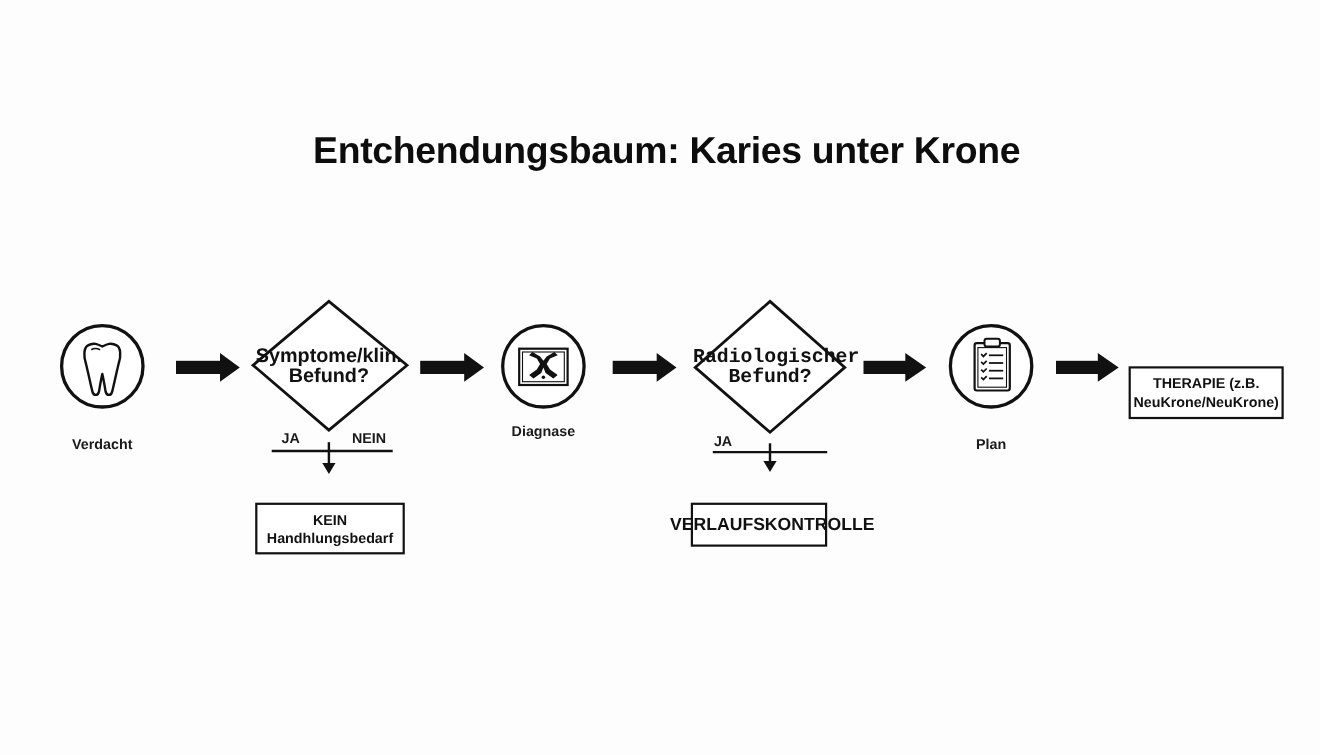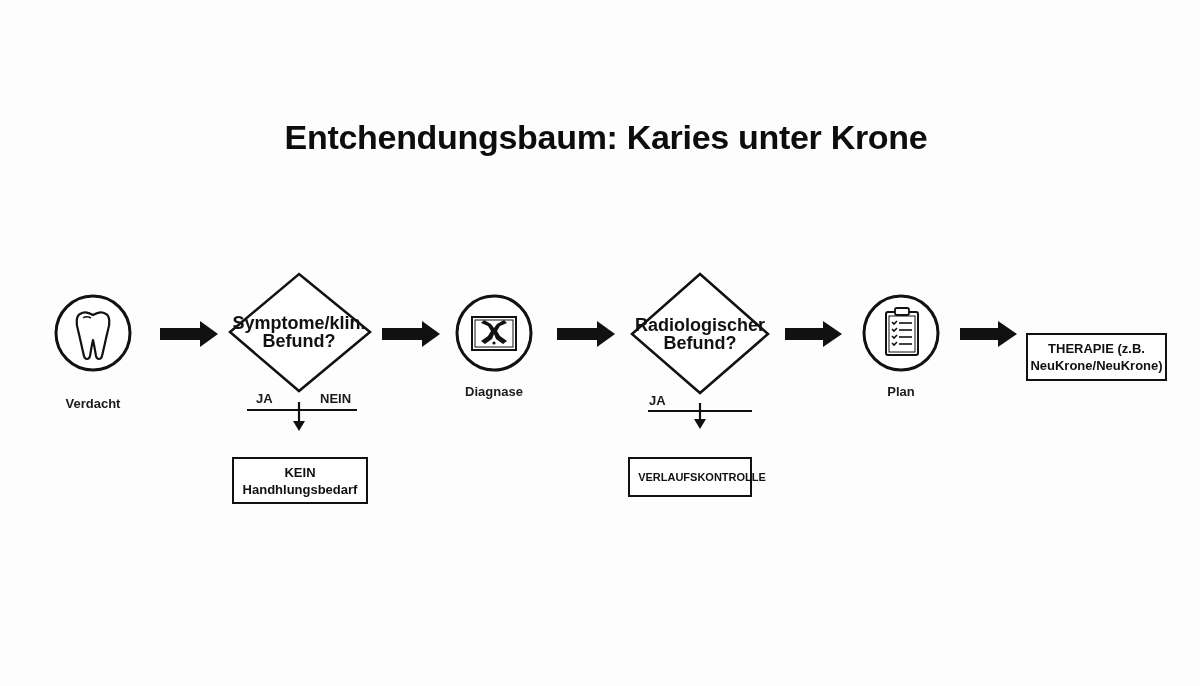--- a/index.html
+++ b/index.html
@@ -120,38 +120,38 @@
   </g>
 
   <g>
     <rect x="960" y="328" width="40" height="12" fill="#111"></rect>
     <polygon points="998,321 1017,334 998,347" fill="#111"></polygon>
   </g>
 </svg>
 
 <div class="lbl" style="left:53px; top:384px; width:80px;margin-top:12px;">Verdacht</div>
 <div class="lbl" style="left:454px; top:384px; width:80px;">Diagnase</div>
-<div class="lbl" style="left:861px; top:384px; width:80px;">Plan</div>
+<div class="lbl" style="left:861px; top:396px; width:80px;">Plan</div>
 
 <div class="dtext" style="left:229px; top:314px;">
   <div>Symptome/klin.</div>
   <div>Befund?</div>
 </div>
 <div class="lbl" style="left:256px; top:391px;">JA</div>
 <div class="lbl" style="left:320px; top:391px;">NEIN</div>
 <div class="box" style="left:232px; top:433px; width:136px; height:47px;text-align:right;">
   <div>KEIN</div>
   <div>Handhlungsbedarf</div>
 </div>
 
-<div class="dtext" style="left:630px; top:316px;">
+<div class="dtext" style="left:630px; top:316px;font-family:Liberation Mono, monospace;">
   <div>Radiologischer</div>
   <div>Befund?</div>
 </div>
 <div class="lbl" style="left:649px; top:393px;">JA</div>
-<div class="box" style="left:628px; top:433px; width:124px; height:40px; font-size:11px;padding-left:24px;">
+<div class="box" style="left:628px; top:433px; width:124px; height:40px; font-size:16px;padding-left:24px;">
   <div>VERLAUFSKONTROLLE</div>
 </div>
 
 <div class="box" style="left:1026px; top:309px; width:141px; height:48px;">
   <div>THERAPIE (z.B.</div>
   <div>NeuKrone/NeuKrone)</div>
 </div>
 
 </body></html>

